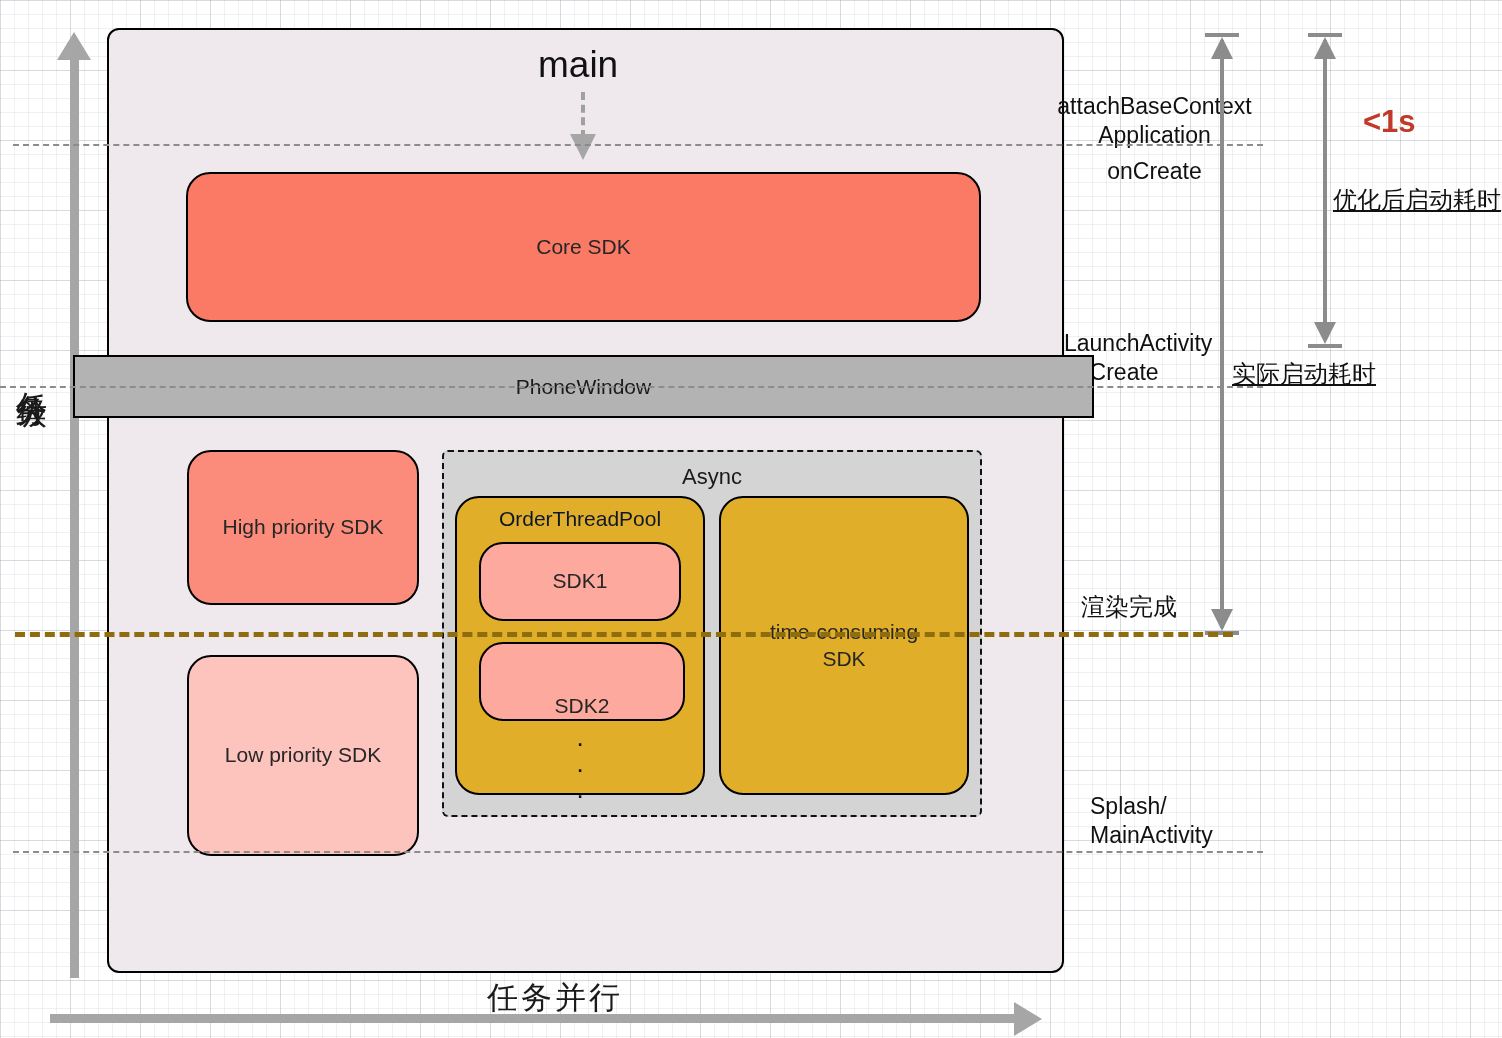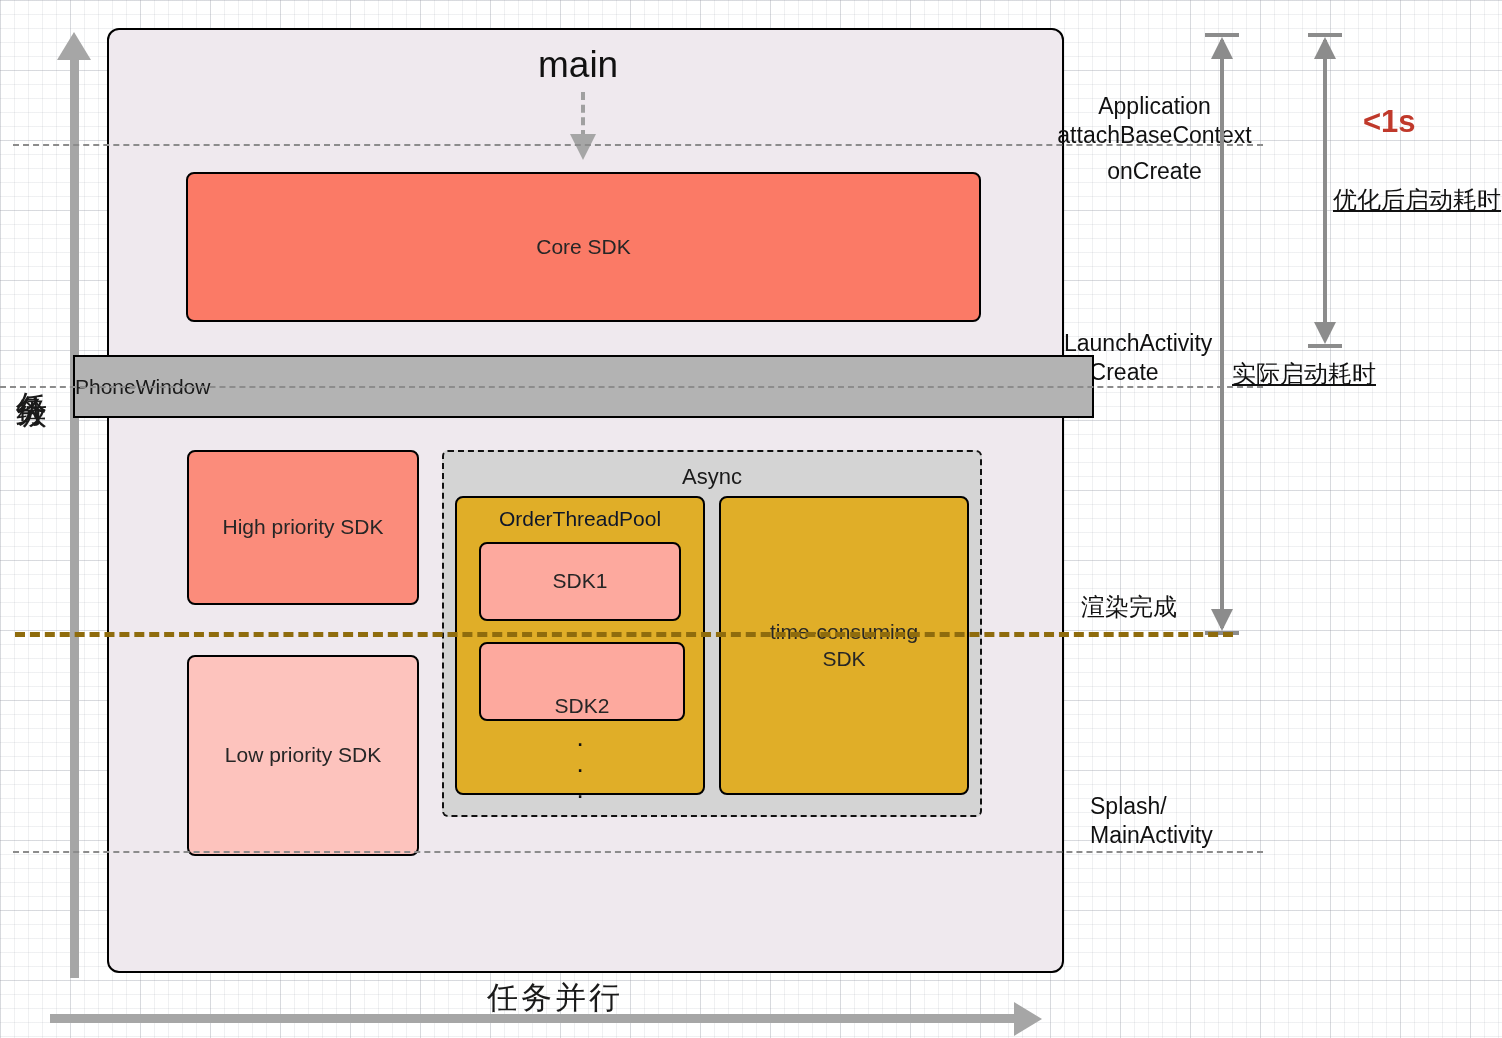--- a/index.html
+++ b/index.html
@@ -73,21 +73,21 @@
     border: 2.5px solid #000;
     border-radius: 12px;
     box-sizing: border-box;
   }
 
   
   .rbox {
     position: absolute;
     box-sizing: border-box;
     border: 2.5px solid #000;
-    border-radius: 8px;
+    border-radius: 24px;
     display: flex;
     align-items: center;
     justify-content: center;
     text-align: center;
     font-size: 21px;
     color: #262626;
     line-height: 1.25;
   }
   .core-sdk   { background: #fb7a66; }
   .high-sdk   { background: #fb8c7b; }
@@ -95,21 +95,21 @@
   .sdk-item   { background: #fda99e; }
   .gold       { background: #e0ae28; }
 
   .phone-window {
     position: absolute;
     box-sizing: border-box;
     background: #b3b3b3;
     border: 2.5px solid #000;
     display: flex;
     align-items: center;
-    justify-content: flex-start;
+    justify-content: center;
     font-size: 21px;
     color: #1a1a1a;
     z-index: 6;
   }
 
   .async-box {
     position: absolute;
     box-sizing: border-box;
     background: #d4d4d4;
     border: 2.5px dashed #111;
@@ -285,22 +285,22 @@
   <div class="rbox gold" style="left:719px; top:496px; width:250px; height:299px; flex-direction:column;">
     <span>time-consuming</span>
     <span>SDK</span>
   </div>
 
   <div class="hline-gold" style="left:15px; top:632px; width:1218px;"></div>
 
   <div class="hline-dash" style="left:13px; top:851px; width:1250px;"></div>
 
   <div class="anno anno-center" style="left:1047px; top:92px; width:215px;">
+    <div>attachBaseContext</div>
     <div>Application</div>
-    <div>attachBaseContext</div>
     <div style="margin-top:6px;">onCreate</div>
   </div>
 
   <div class="anno" style="left:1064px; top:329px;">
     <div>LaunchActivity</div>
     <div>onCreate</div>
   </div>
 
   <div class="anno" style="left:1081px; top:592px; font-size:24px;">渲染完成</div>
 

